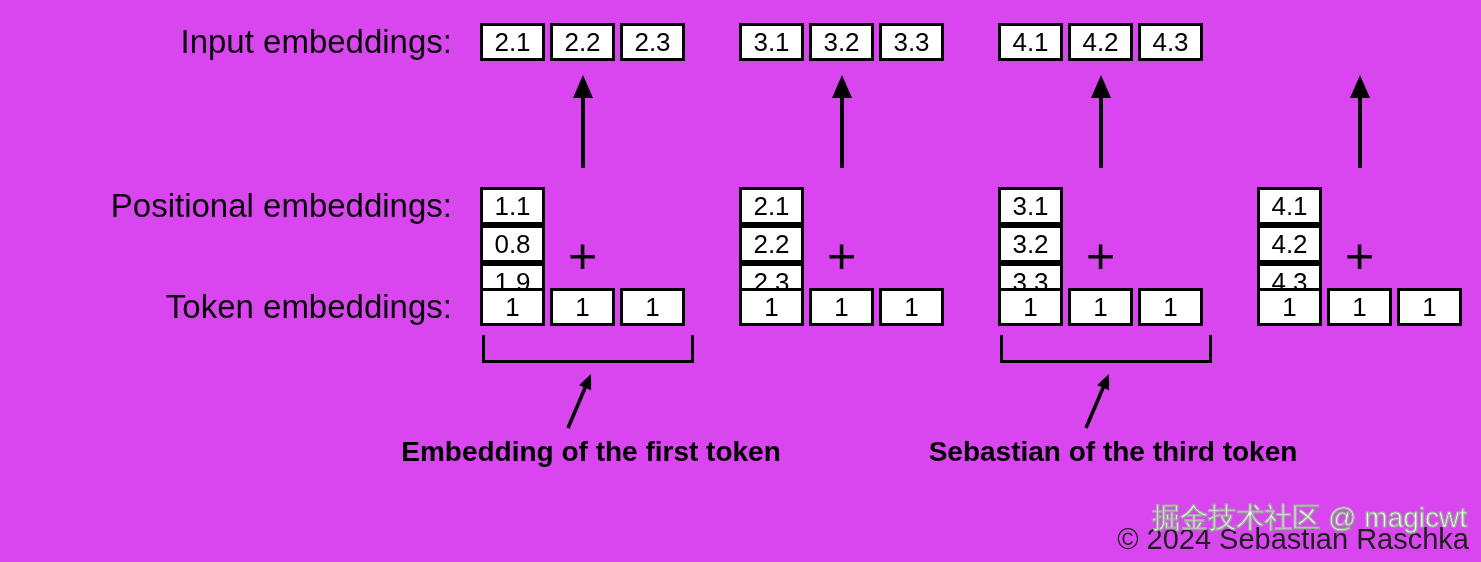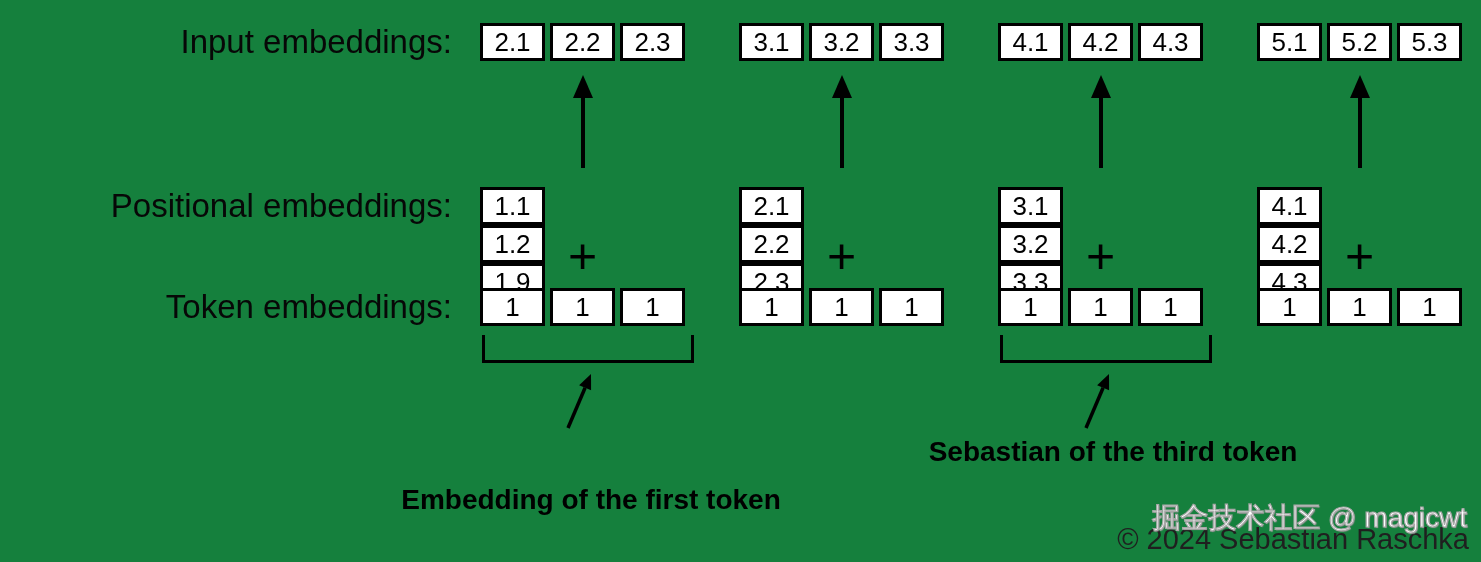--- a/index.html
+++ b/index.html
@@ -1,17 +1,17 @@
 <!DOCTYPE html>
 <html><head>
 <meta charset="utf-8">
 <style>
   html,body { margin:0; padding:0; background:#fff; }
   .canvas {
-    position:relative; width:1481px; height:562px; background:#15803d;
+    position:relative; width:1481px; height:562px; background:#d946ef;
     font-family:"Liberation Sans", sans-serif; overflow:hidden; color:#000;
   }
   .row-label {
     position:absolute; left:0; width:452px; text-align:right;
     font-size:33px; line-height:38px; color:#070707; white-space:nowrap;
   }
   .lbl-input { top:23px; }
   .lbl-pos   { top:187px; }
   .lbl-token { top:288px; }
 
@@ -37,21 +37,21 @@
 
   .bracket { position:absolute; top:335px; height:25px; width:206px;
              border-left:3px solid #000; border-right:3px solid #000; border-bottom:3px solid #000; }
   .bracket-first { left:482px; } .bracket-third { left:1000px; }
 
   .diag { position:absolute; width:44px; height:66px; }
   .diag-first { left:558px; top:366px; } .diag-third { left:1076px; top:366px; }
 
   .annotation { position:absolute; top:436px; transform:translateX(-50%);
                 font-size:28px; font-weight:bold; white-space:nowrap; color:#000; }
-  .ann-first { left:591px;margin-top:48px; } .ann-third { left:1113px; }
+  .ann-first { left:591px; } .ann-third { left:1113px; }
 
   .copyright { position:absolute; top:523px; right:12px; font-size:29px;
                color:#1f1f1f; white-space:nowrap; z-index:1;margin-left:6px; }
   .watermark { position:absolute; top:499px; right:14px; font-size:28px;
                color:#ffffff; -webkit-text-stroke:1.2px #a8a8a8;
                text-shadow:1px 1px 1px #8f8f8f; white-space:nowrap; z-index:2; }
 </style>
 </head>
 <body>
 
@@ -66,21 +66,21 @@
       <div class="cell">2.1</div>
       <div class="cell">2.2</div>
       <div class="cell">2.3</div>
     </div>
     <div class="arrow">
       <div class="arrow-head"></div>
       <div class="arrow-shaft"></div>
     </div>
     <div class="cells r-pos">
       <div class="cell">1.1</div>
-      <div class="cell">1.2</div>
+      <div class="cell">0.8</div>
       <div class="cell">1.9</div>
     </div>
     <div class="plus">+</div>
     <div class="cells r-token">
       <div class="cell">1</div>
       <div class="cell">1</div>
       <div class="cell">1</div>
     </div>
   </div>
 
@@ -124,25 +124,20 @@
     </div>
     <div class="plus">+</div>
     <div class="cells r-token">
       <div class="cell">1</div>
       <div class="cell">1</div>
       <div class="cell">1</div>
     </div>
   </div>
 
   <div class="col c3">
-    <div class="cells r-input">
-      <div class="cell">5.1</div>
-      <div class="cell">5.2</div>
-      <div class="cell">5.3</div>
-    </div>
     <div class="arrow">
       <div class="arrow-head"></div>
       <div class="arrow-shaft"></div>
     </div>
     <div class="cells r-pos">
       <div class="cell">4.1</div>
       <div class="cell">4.2</div>
       <div class="cell">4.3</div>
     </div>
     <div class="plus">+</div>

